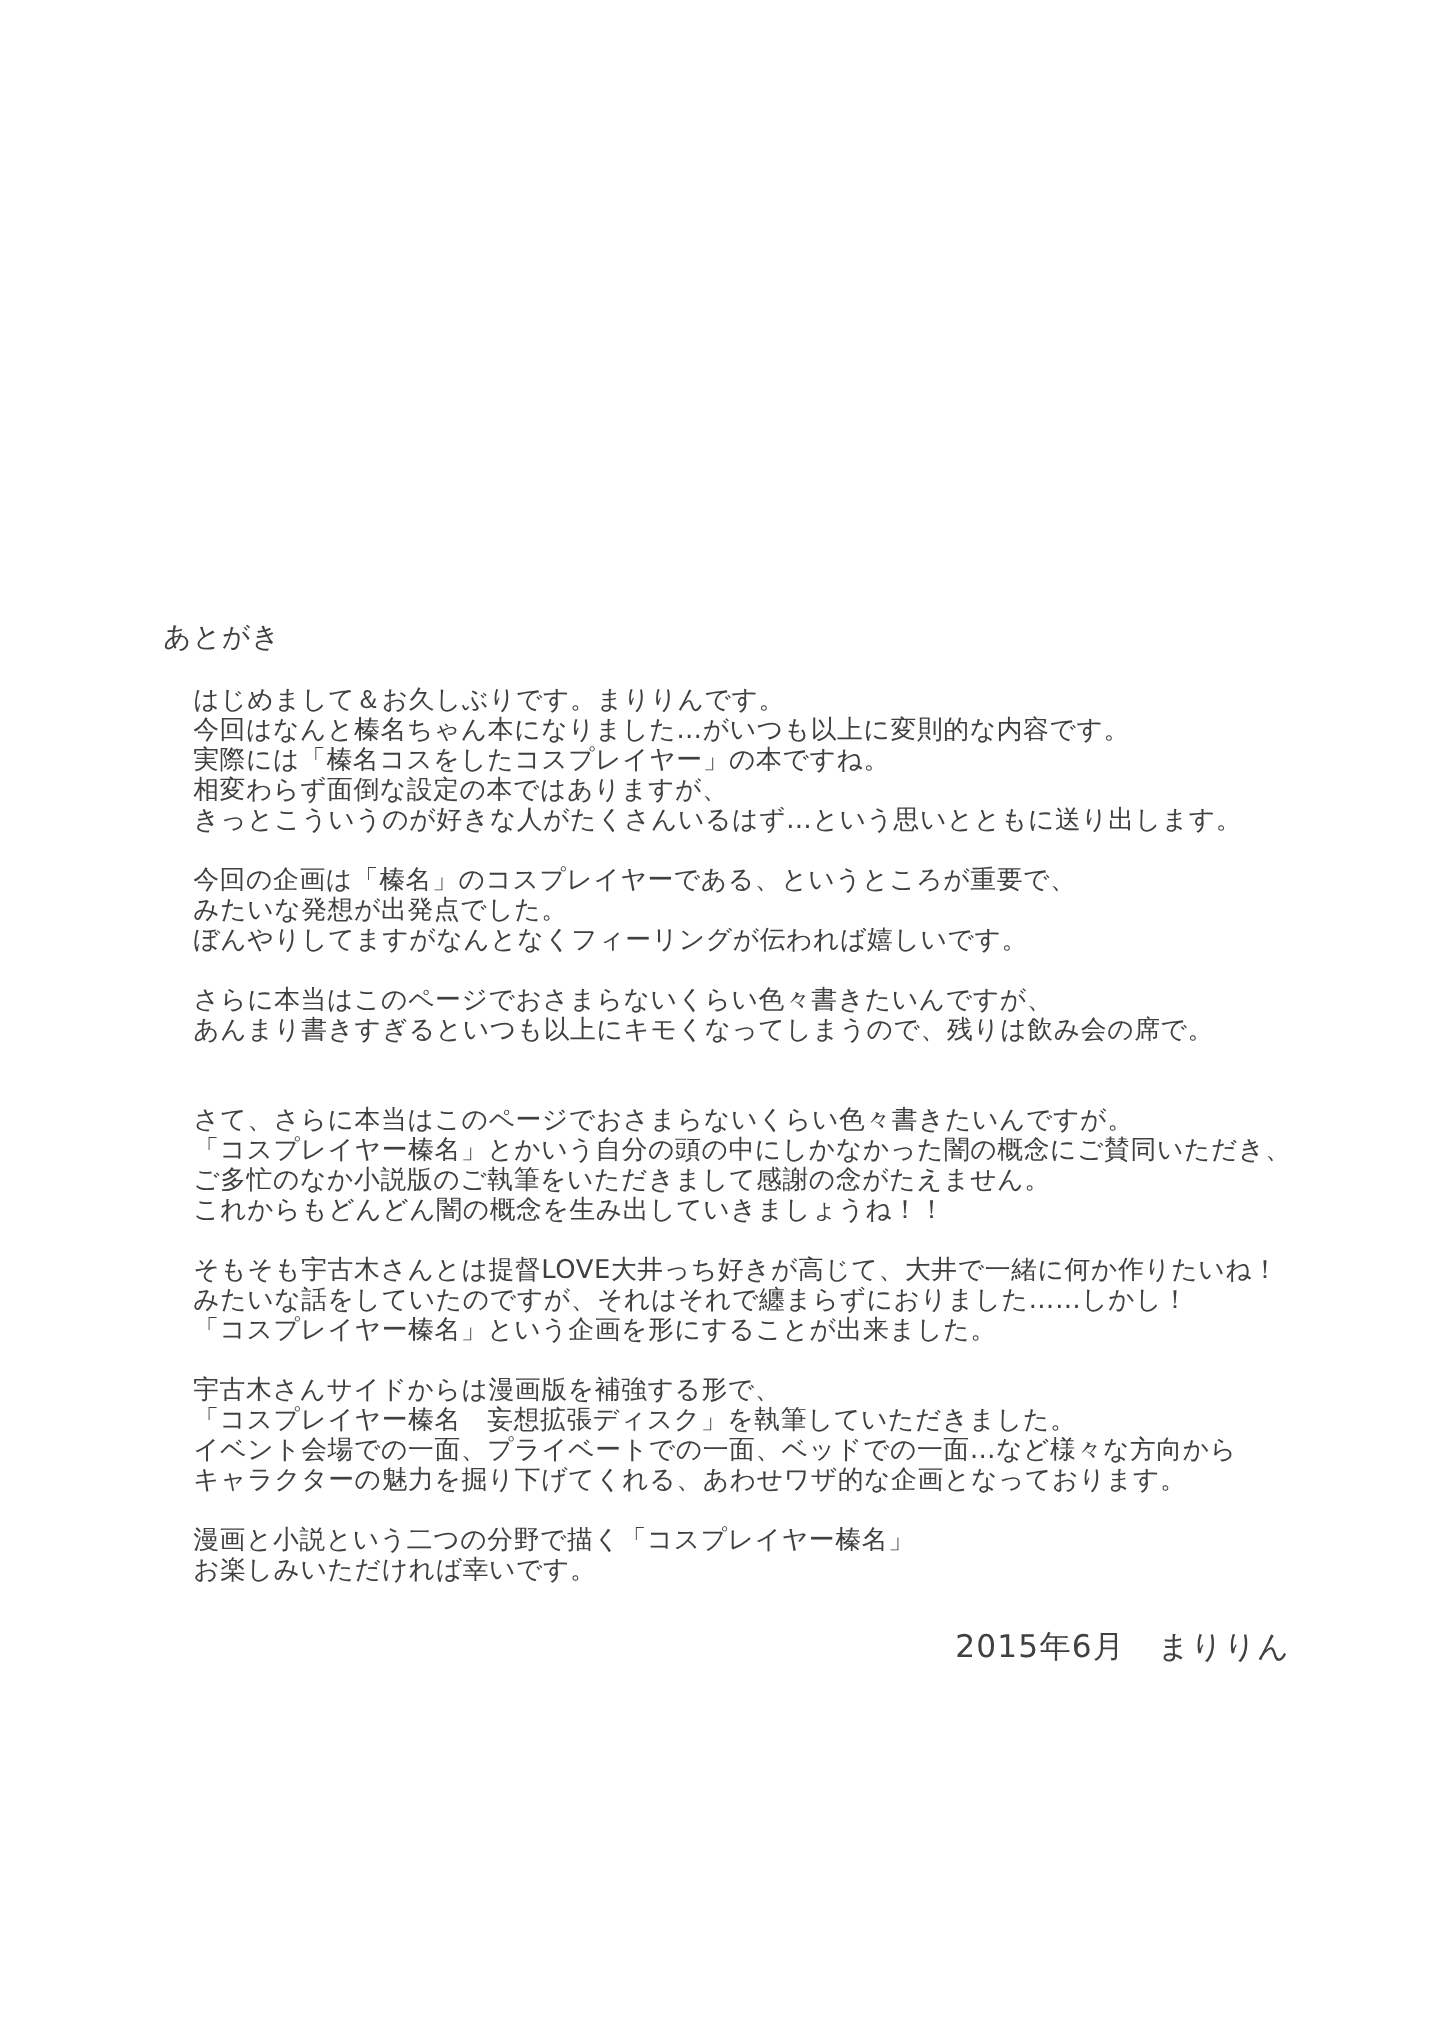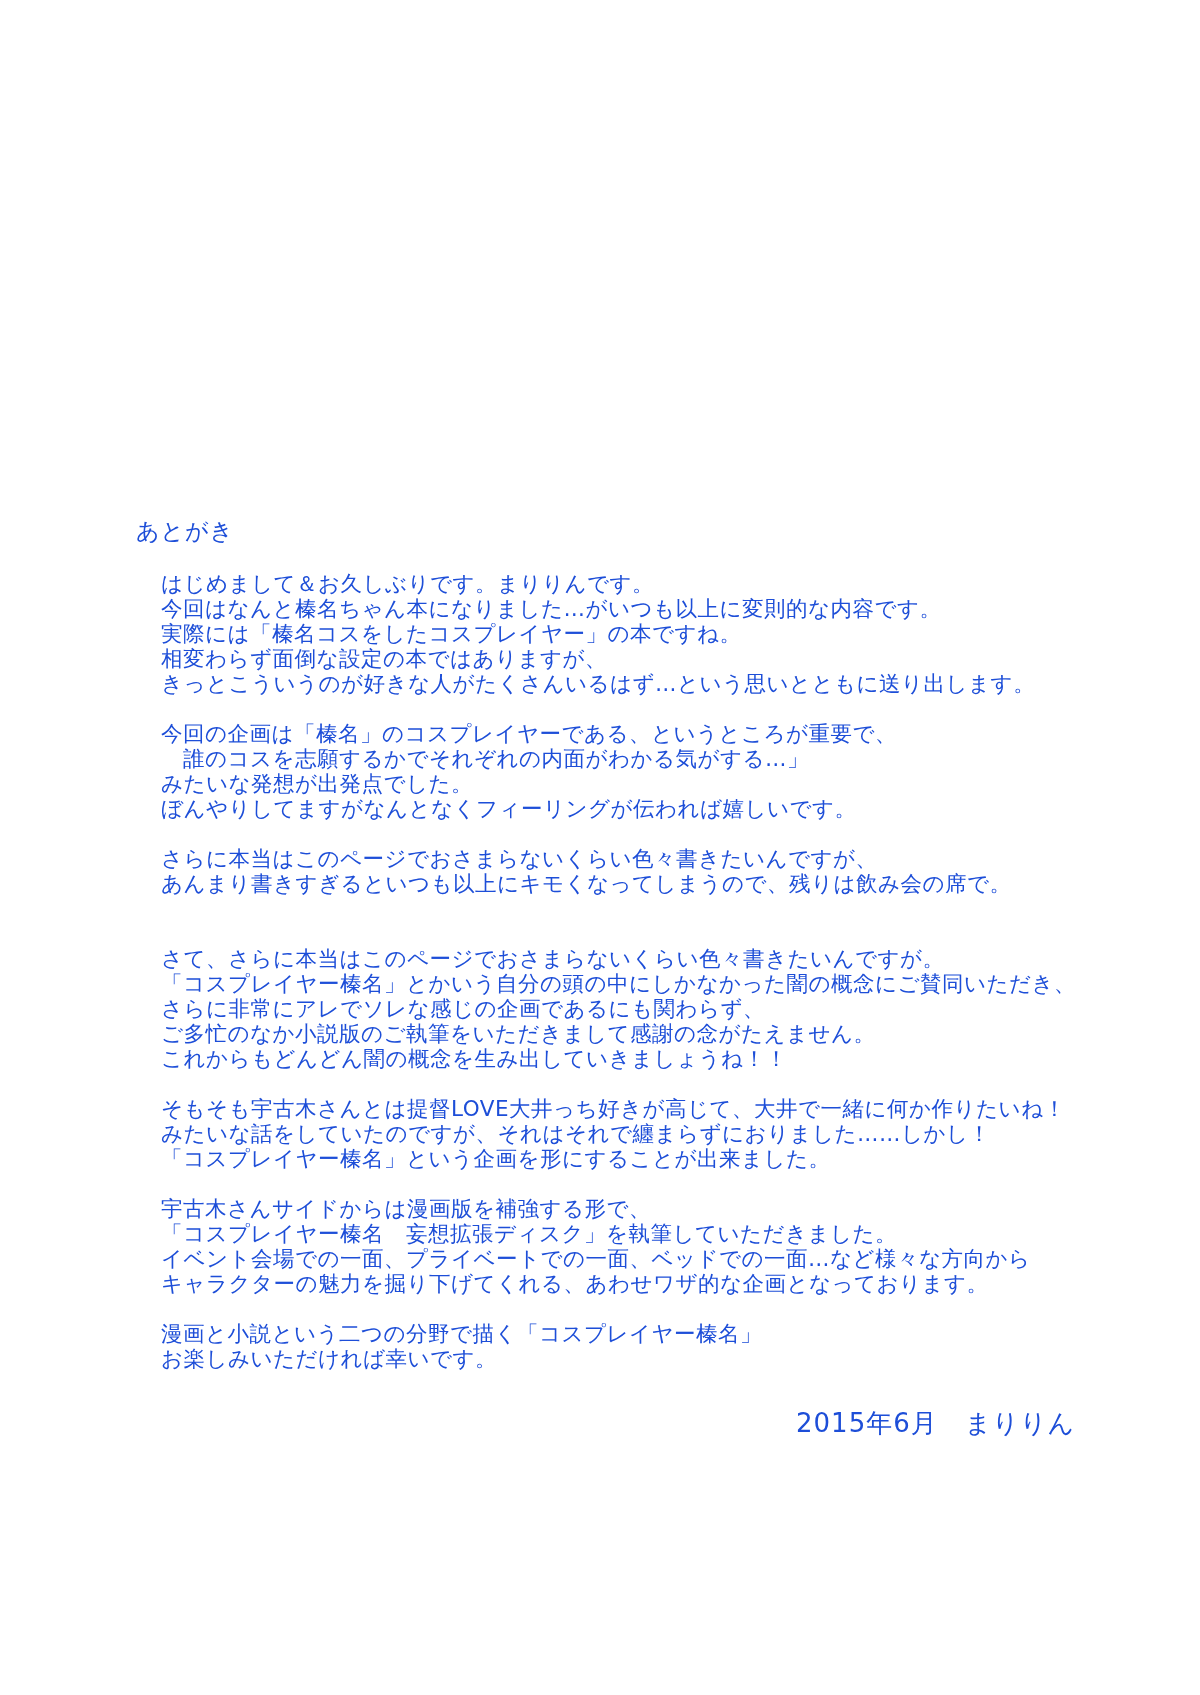--- a/index.html
+++ b/index.html
@@ -7,21 +7,21 @@
     padding: 0;
     background: #ffffff;
   }
   .page {
     position: relative;
     width: 1200px;
     height: 1695px;
     background: #ffffff;
     overflow: hidden;
     font-family: "DejaVu Sans", sans-serif;
-    color: #1d4ed8;
+    color: #404040;
   }
   .content {
     position: absolute;
     left: 136px;
     top: 518px;
     width: 1020px;
   }
   .title {
     font-size: 23px;
     line-height: 26px;
@@ -64,34 +64,32 @@
     <div class="para first">
       <div class="line">はじめまして＆お久しぶりです。まりりんです。</div>
       <div class="line">今回はなんと榛名ちゃん本になりました…がいつも以上に変則的な内容です。</div>
       <div class="line">実際には「榛名コスをしたコスプレイヤー」の本ですね。</div>
       <div class="line">相変わらず面倒な設定の本ではありますが、</div>
       <div class="line">きっとこういうのが好きな人がたくさんいるはず…という思いとともに送り出します。</div>
     </div>
 
     <div class="para">
       <div class="line">今回の企画は「榛名」のコスプレイヤーである、というところが重要で、</div>
-      <div class="line">　誰のコスを志願するかでそれぞれの内面がわかる気がする…」</div>
       <div class="line">みたいな発想が出発点でした。</div>
       <div class="line">ぼんやりしてますがなんとなくフィーリングが伝われば嬉しいです。</div>
     </div>
 
     <div class="para">
       <div class="line">さらに本当はこのページでおさまらないくらい色々書きたいんですが、</div>
       <div class="line">あんまり書きすぎるといつも以上にキモくなってしまうので、残りは飲み会の席で。</div>
     </div>
 
     <div class="para gap-large">
       <div class="line">さて、さらに本当はこのページでおさまらないくらい色々書きたいんですが。</div>
       <div class="line">「コスプレイヤー榛名」とかいう自分の頭の中にしかなかった闇の概念にご賛同いただき、</div>
-      <div class="line">さらに非常にアレでソレな感じの企画であるにも関わらず、</div>
       <div class="line">ご多忙のなか小説版のご執筆をいただきまして感謝の念がたえません。</div>
       <div class="line">これからもどんどん闇の概念を生み出していきましょうね！！</div>
     </div>
 
     <div class="para">
       <div class="line">そもそも宇古木さんとは提督LOVE大井っち好きが高じて、大井で一緒に何か作りたいね！</div>
       <div class="line">みたいな話をしていたのですが、それはそれで纏まらずにおりました……しかし！</div>
       <div class="line">「コスプレイヤー榛名」という企画を形にすることが出来ました。</div>
     </div>
 

